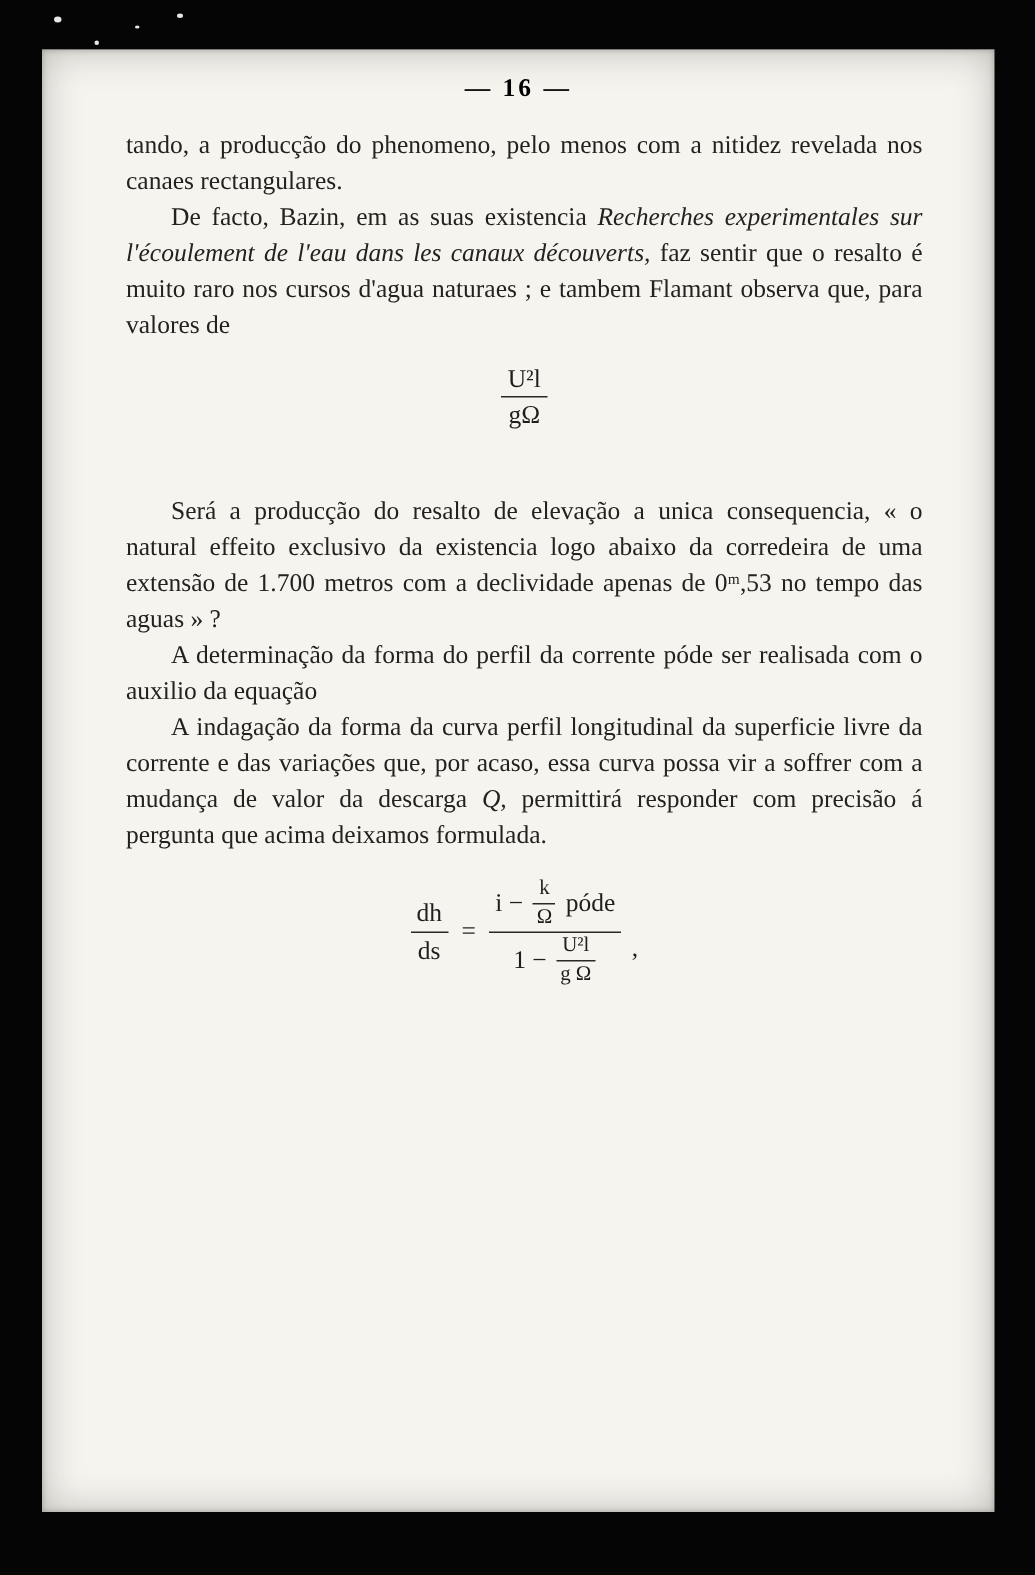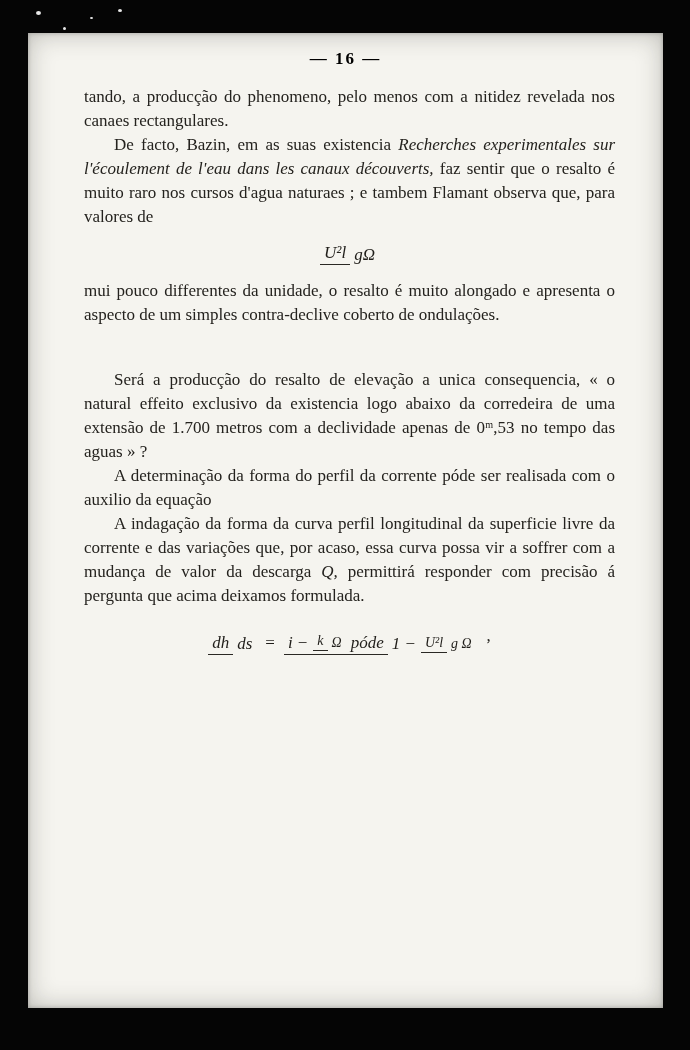--- a/index.html
+++ b/index.html
@@ -47,22 +47,22 @@
     justify-content: center;
     align-items: center;
     gap: 7px;
     margin: 13px 0 14px;
     font-size: 17px;
     color: #201e1a;
   }
   .equation.eq2 { margin: 16px 0 15px; }
   .frac {
     display: inline-flex;
+    flex-direction: column;
     align-items: center;
-    font-style: italic;
     line-height: 1.25;
     justify-content: space-between;
   }
   .frac > .num { border-bottom: 1.4px solid #2a2824; padding: 0 4px 1px; }
   .frac > .den { padding: 1px 4px 0; }
   .frac .row { display: flex; align-items: center; gap: 5px; }
   .frac.inner { font-size: 0.82em; line-height: 1.15; }
   .eq-sign { font-style: normal; padding: 0 2px; }
   .comma { font-style: normal; align-self: flex-end; padding-bottom: 14px; }
 </style>
@@ -84,21 +84,20 @@
 
       <p class="indent"><span>De facto, Bazin, em as suas existencia </span><em>Recherches experimentales sur l'écoulement de l'eau dans les canaux découverts,</em><span> faz sentir que o resalto é muito raro nos cursos d'agua naturaes ; e tambem Flamant observa que, para valores de</span></p>
 
       <div class="equation">
         <span class="frac">
           <span class="num">U²l</span>
           <span class="den">gΩ</span>
         </span>
       </div>
 
-      <p>mui pouco differentes da unidade, o resalto é muito alongado e apresenta o aspecto de um simples contra-declive coberto de ondulações.</p>
 
 
       <p class="indent gap-before">Será a producção do resalto de elevação a unica consequencia, « o natural effeito exclusivo da existencia logo abaixo da corredeira de uma extensão de 1.700 metros com a declividade apenas de 0ᵐ,53 no tempo das aguas » ?</p>
 
       <p class="indent">A determinação da forma do perfil da corrente póde ser realisada com o auxilio da equação</p>
 
       <p class="indent"><span>A indagação da forma da curva perfil longitudinal da superficie livre da corrente e das variações que, por acaso, essa curva possa vir a soffrer com a mudança de valor da descarga </span><em>Q,</em><span> permittirá responder com precisão á pergunta que acima deixamos formulada.</span></p>
 
       <div class="equation eq2">
         <span class="frac">

